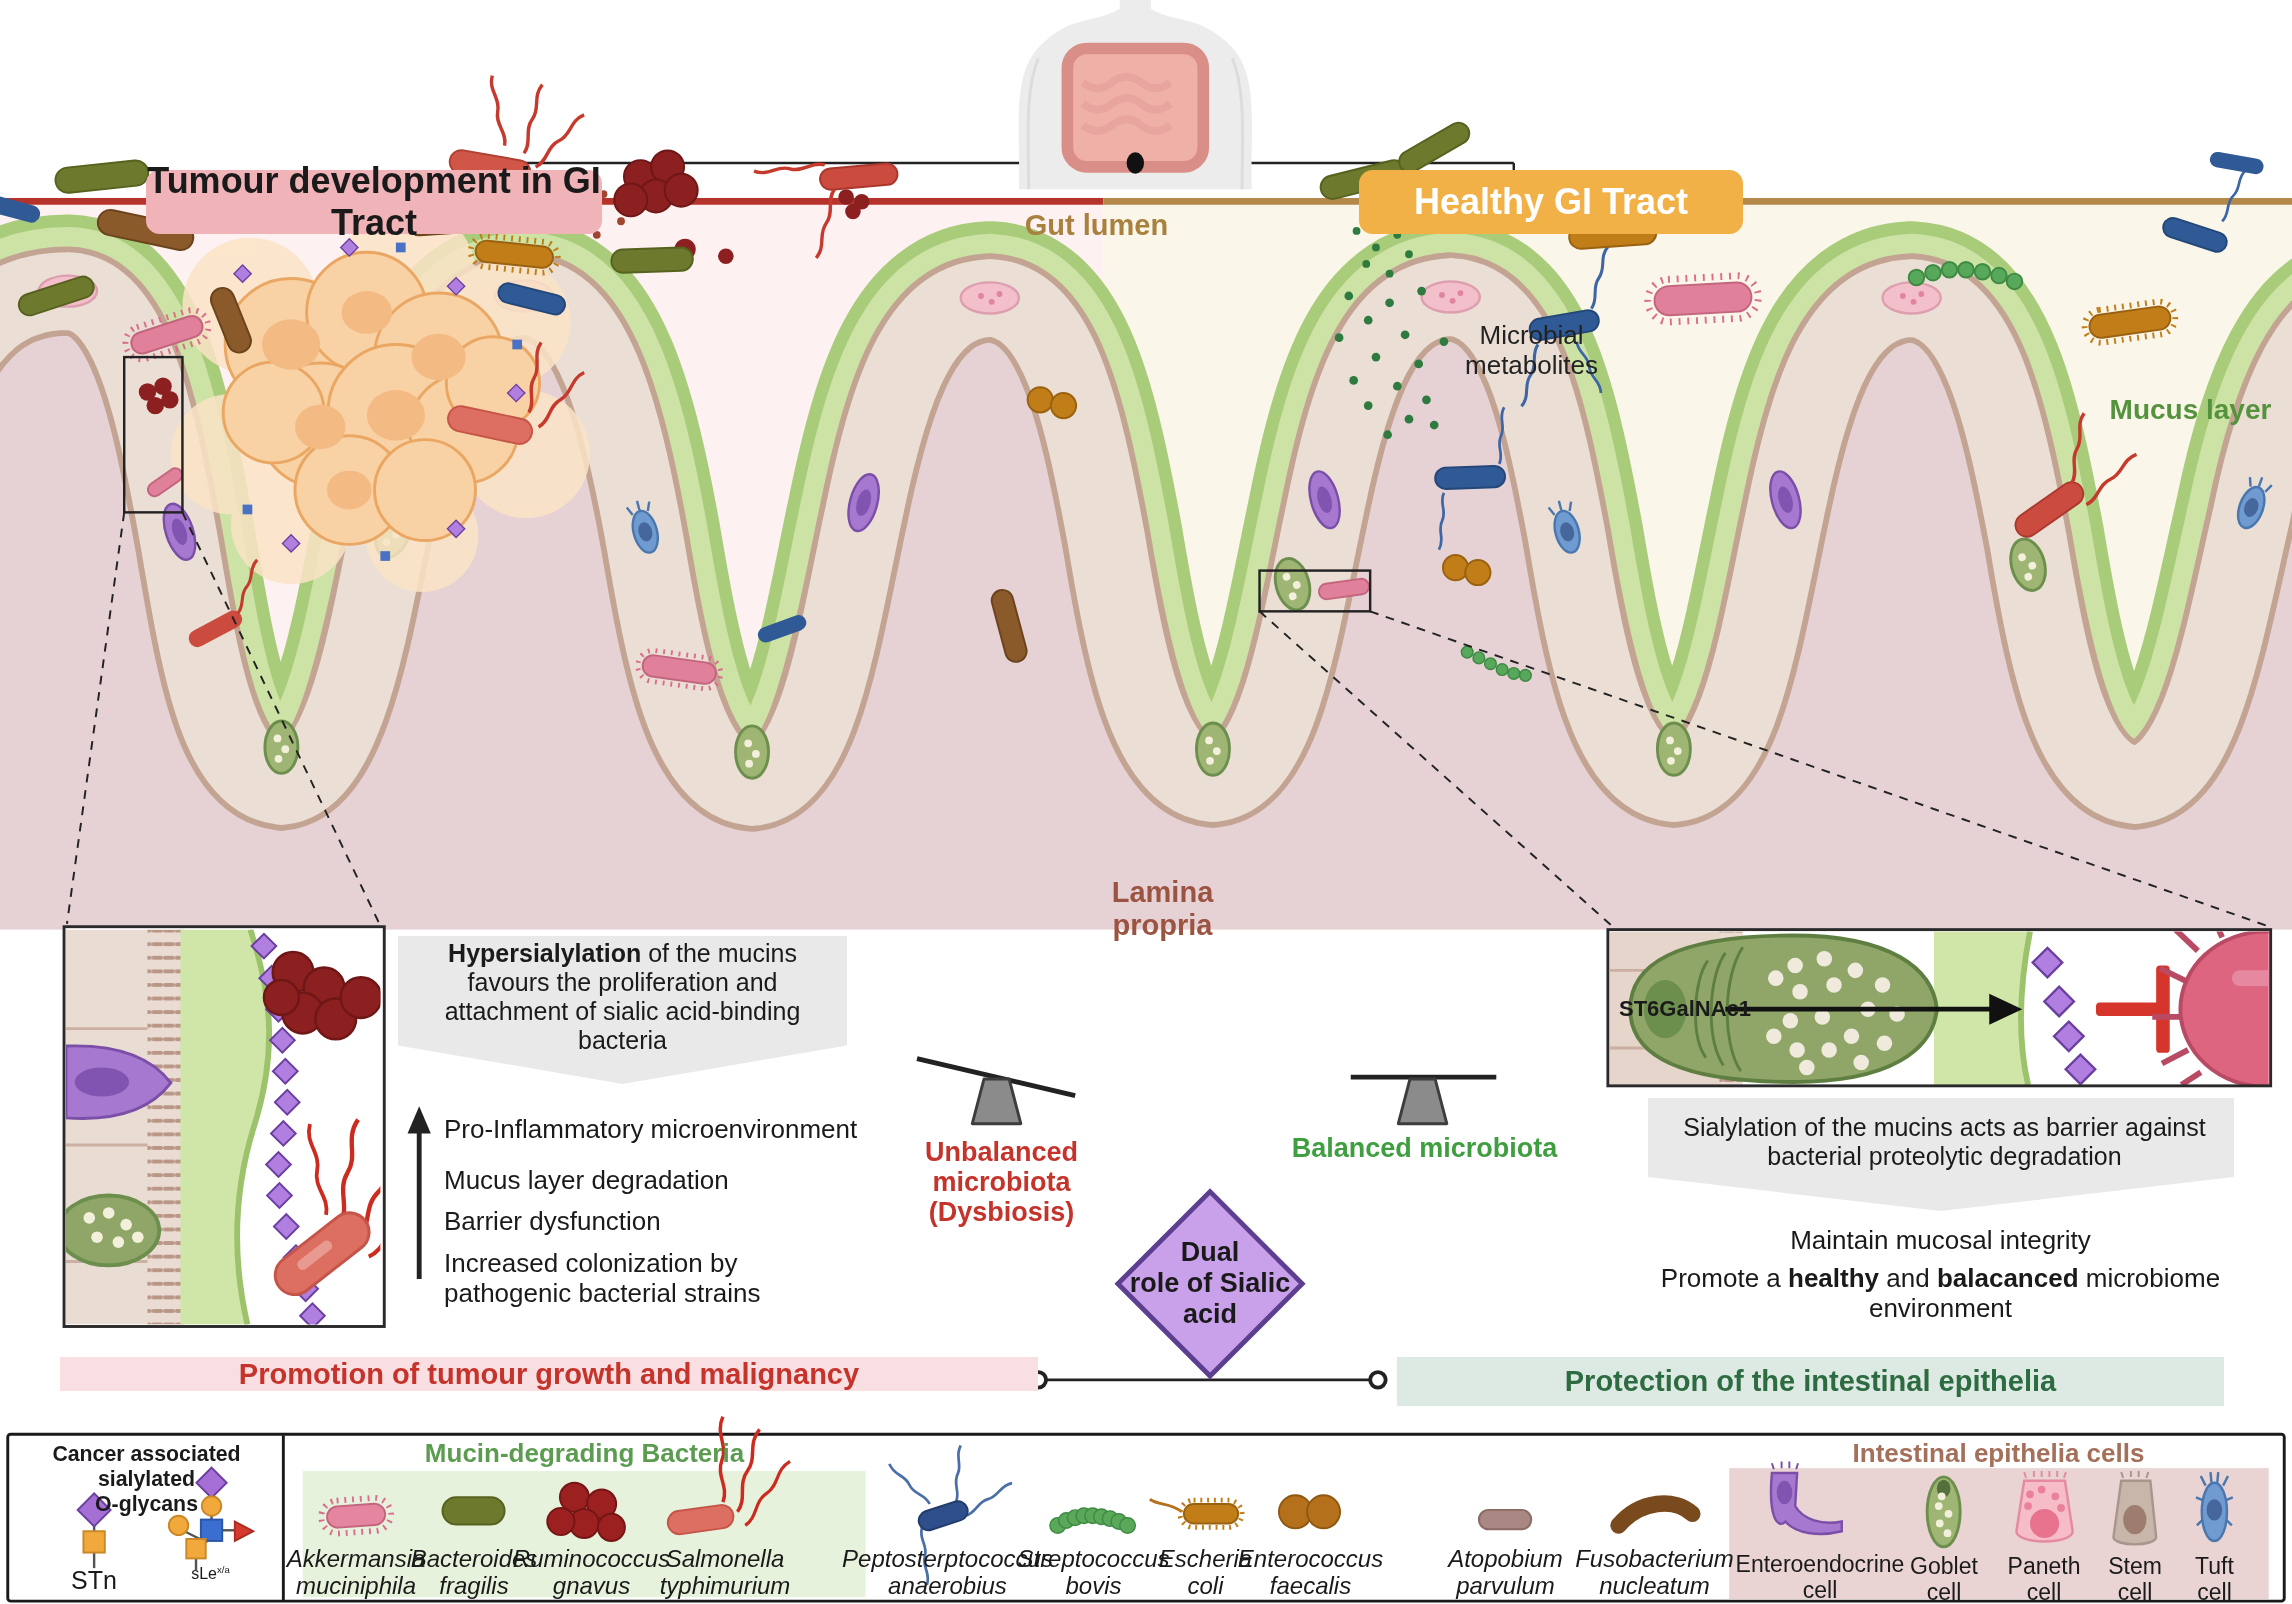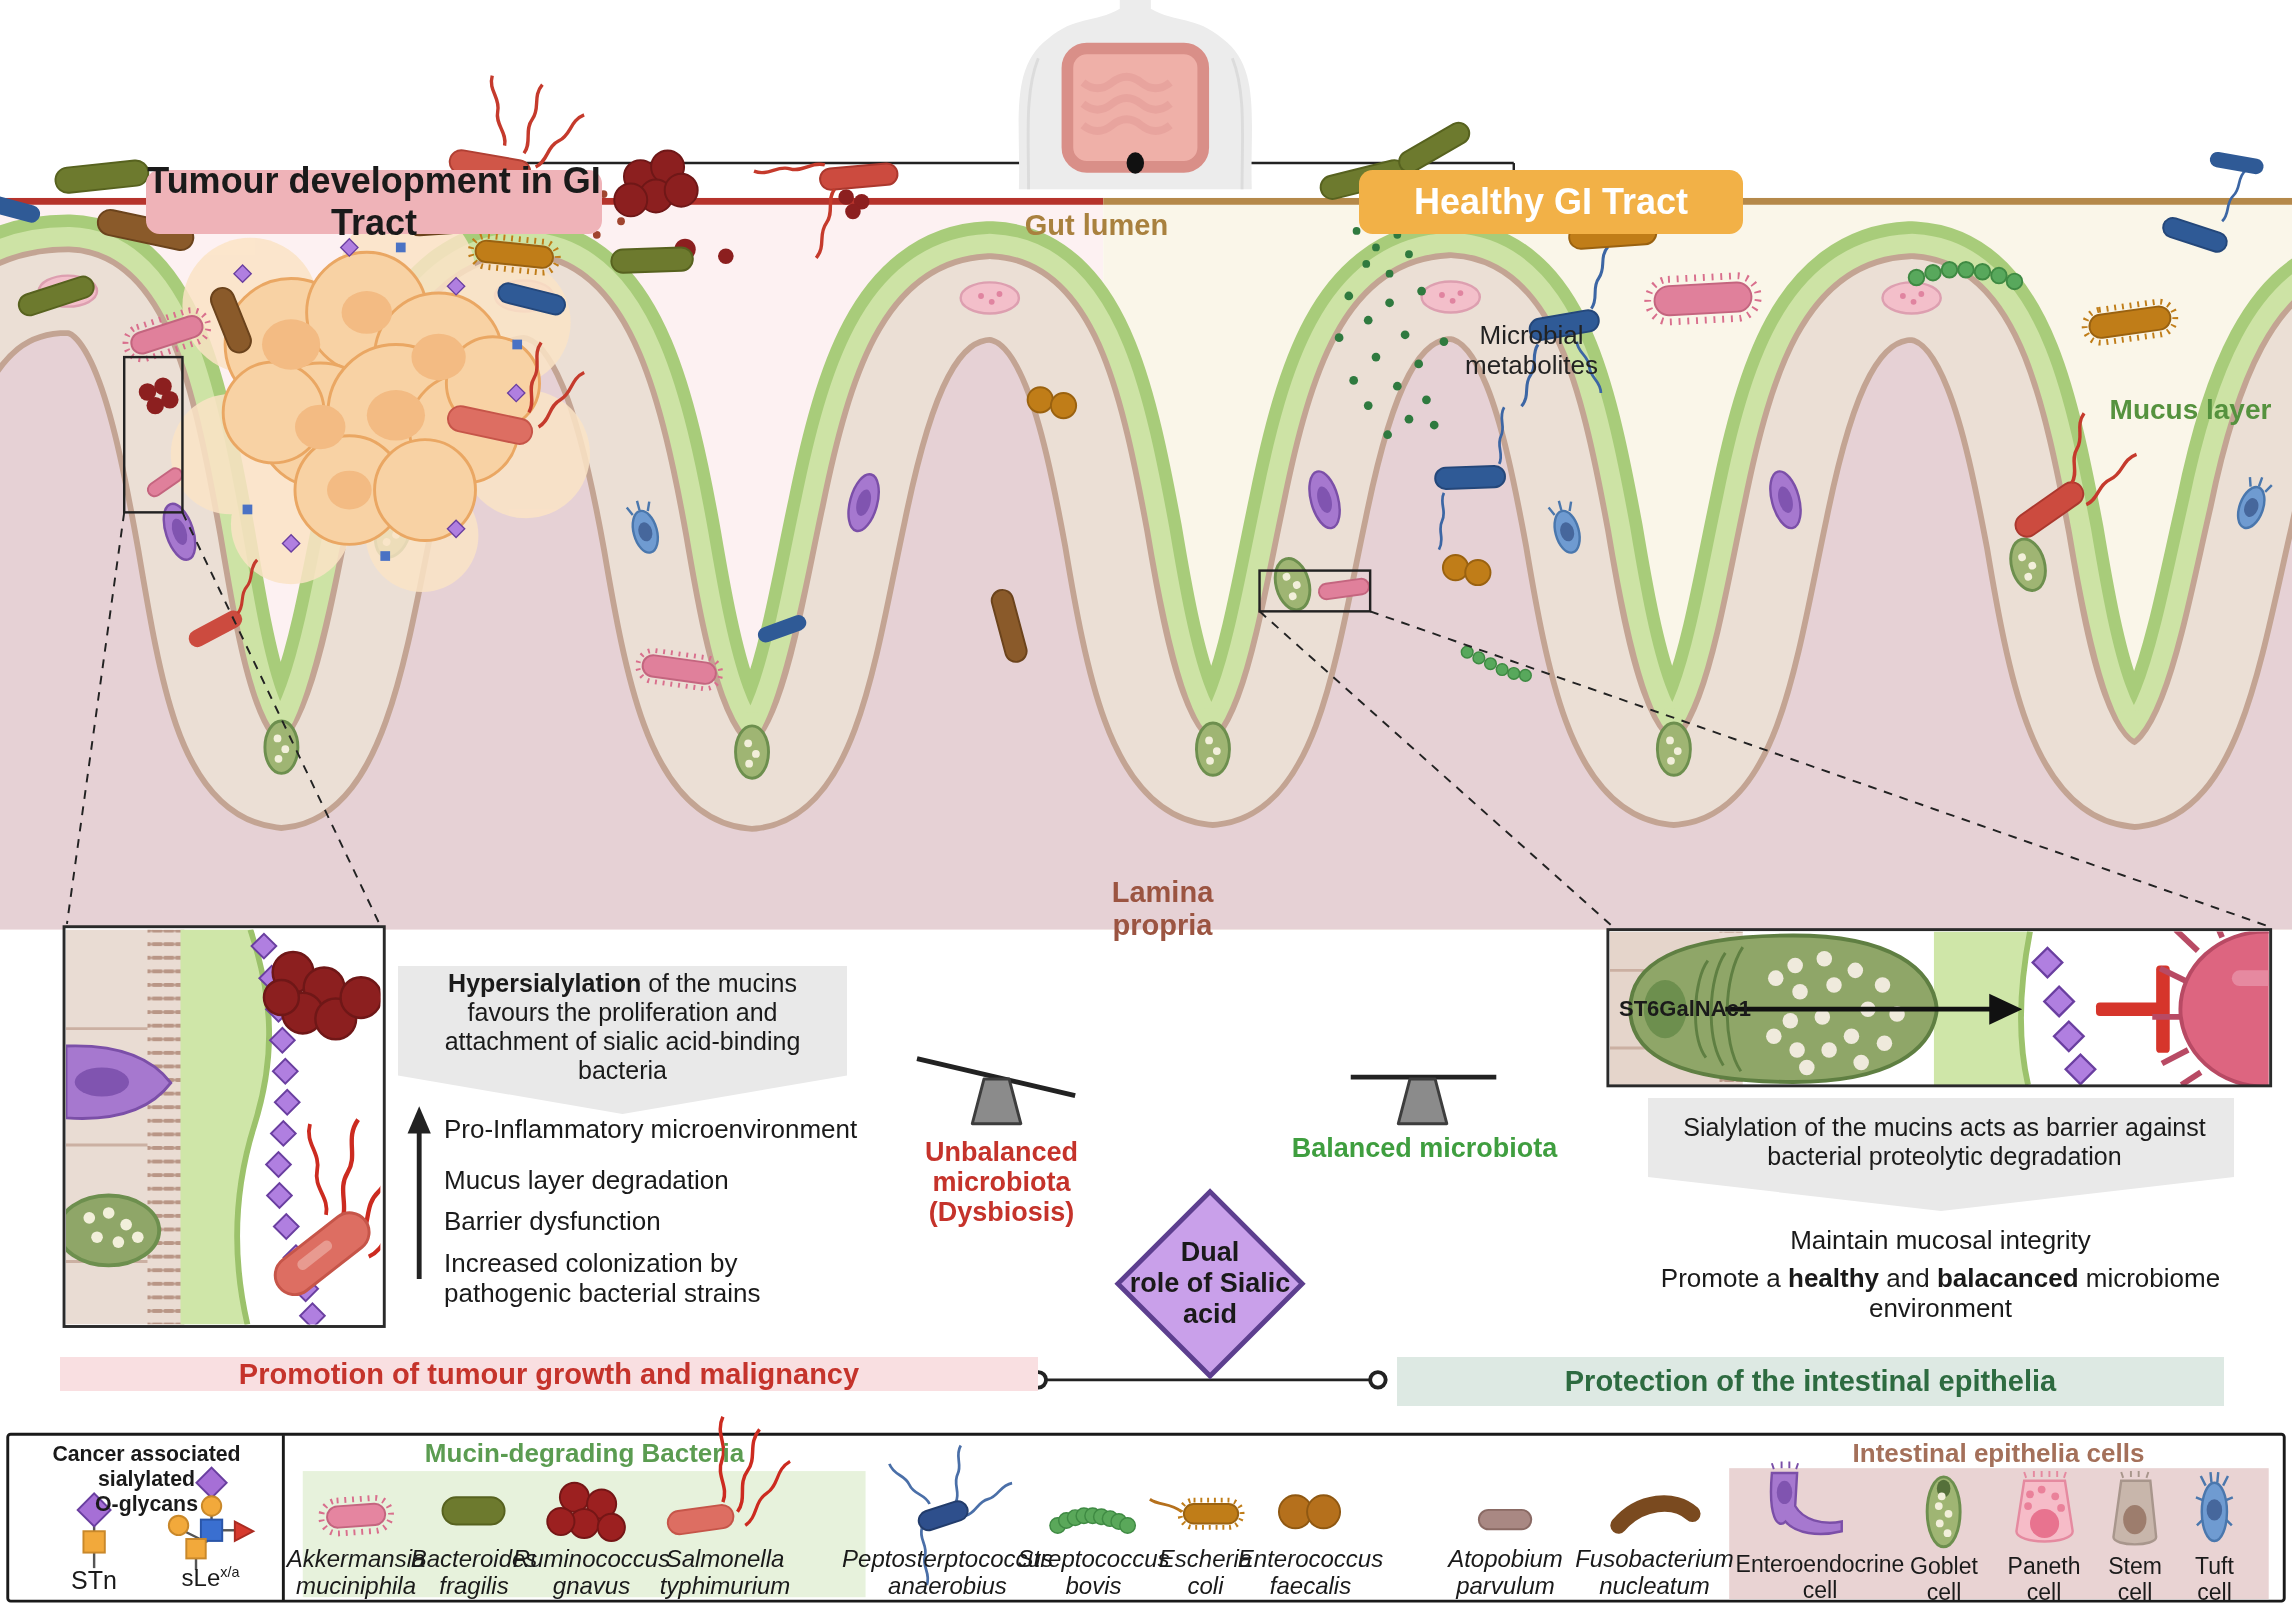--- a/index.html
+++ b/index.html
@@ -3,21 +3,21 @@
 <meta charset="utf-8">
 <style>
   html,body{margin:0;padding:0;background:#fff;}
   #canvas{position:relative;width:2292px;height:1605px;background:#ffffff;overflow:hidden;
           font-family:"Liberation Sans",sans-serif;color:#1a1a1a;}
   .abs{position:absolute;}
   .ctr{display:flex;align-items:center;justify-content:center;text-align:center;}
   .b{font-weight:bold;}
   .blk span{display:block;}
   .callout{background:#e9e9e9;}
-  .callout-l{clip-path:polygon(0 0,100% 0,100% 74%,50% 100%,0 74%);margin-top:30px;}
+  .callout-l{clip-path:polygon(0 0,100% 0,100% 74%,50% 100%,0 74%);}
   .callout-r{clip-path:polygon(0 0,100% 0,100% 70%,50% 100%,0 70%);padding-left:7px;}
   .banner{font-weight:bold;font-size:29px;}
   .species{font-style:italic;font-size:24px;line-height:27px;text-align:center;}
   .cellname{font-size:23px;line-height:26px;text-align:center;}
   sup{font-size:0.6em;}
 </style>
 </head>
 <body>
 
 <div id="canvas">
@@ -697,21 +697,21 @@
 <div class="abs ctr banner" style="left:60px;top:1357px;width:978px;height:34px;background:#f9dfe1;color:#c5332b;z-index:2">Promotion of tumour growth and malignancy</div>
 <div class="abs ctr banner" style="left:1397px;top:1357px;width:827px;height:49px;background:#dde9e3;color:#2d6b40;z-index:2">Protection of the intestinal epithelia</div>
 
 <div class="abs ctr blk b" style="left:15.5px;top:1442px;width:262px;font-size:21.3px;line-height:25px;z-index:2">
   <div>
         <span>Cancer associated sialylated</span>
         <span>O-glycans</span>
       </div>
 </div>
 <div class="abs ctr" style="left:58px;top:1566px;width:72px;font-size:25px;z-index:2">STn</div>
-<div class="abs ctr" style="left:167px;top:1564px;width:87px;font-size:24px;z-index:2">
+<div class="abs ctr" style="left:167px;top:1564px;width:87px;font-size:16px;z-index:2">
   <span><span>sLe</span><sup>x/a</sup></span>
 </div>
 
 <div class="abs ctr b" style="left:303px;top:1438px;width:563px;font-size:26px;color:#5b9c51;z-index:2">Mucin-degrading Bacteria</div>
 <div class="abs ctr blk species" style="left:283px;top:1545px;width:146px;z-index:2">
   <div>
         <span>Akkermansia</span>
         <span>muciniphila</span>
       </div>
     </div>

